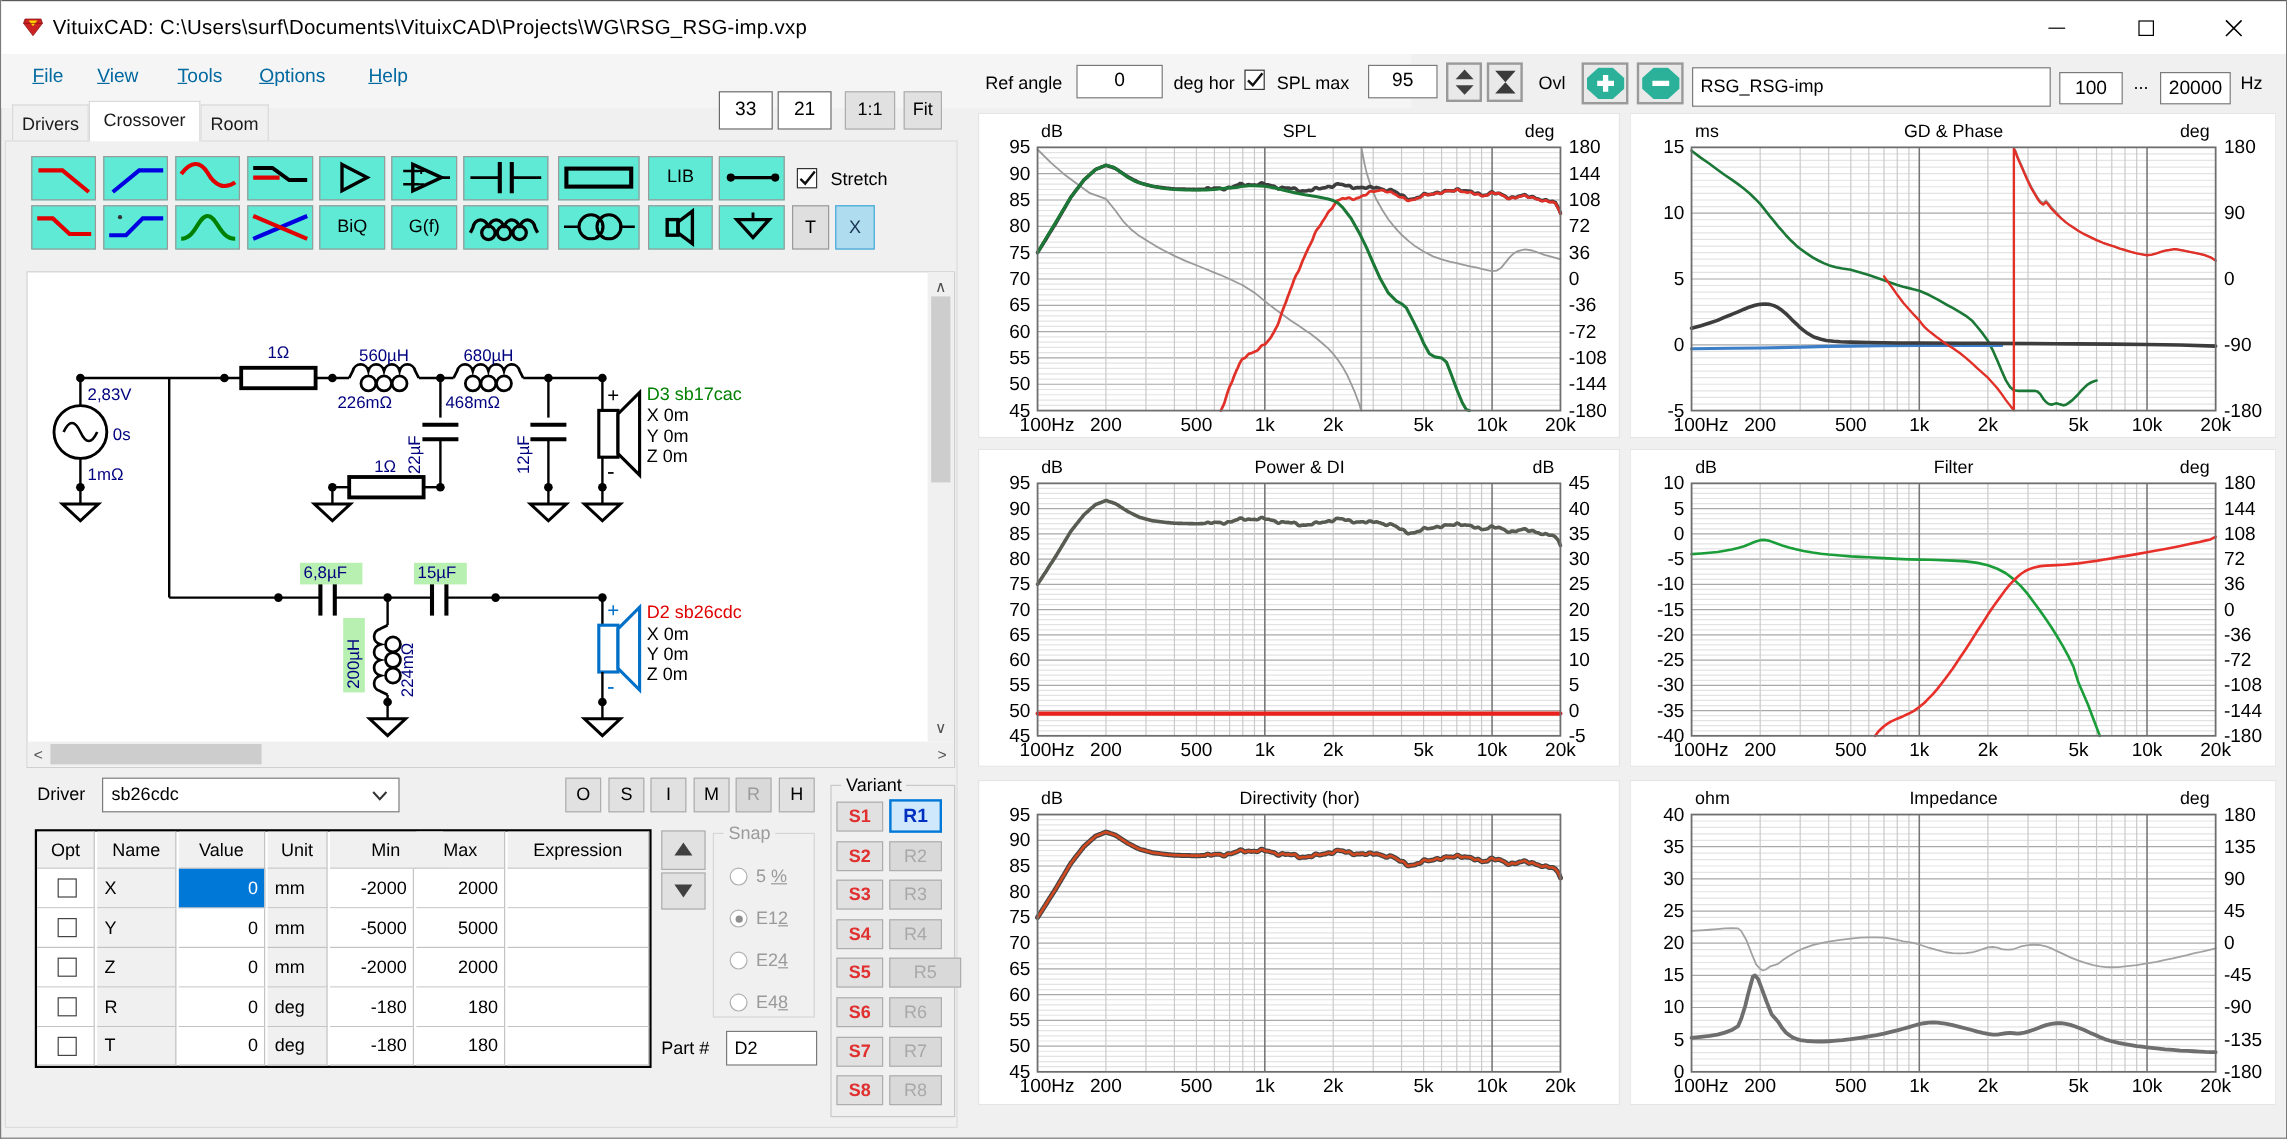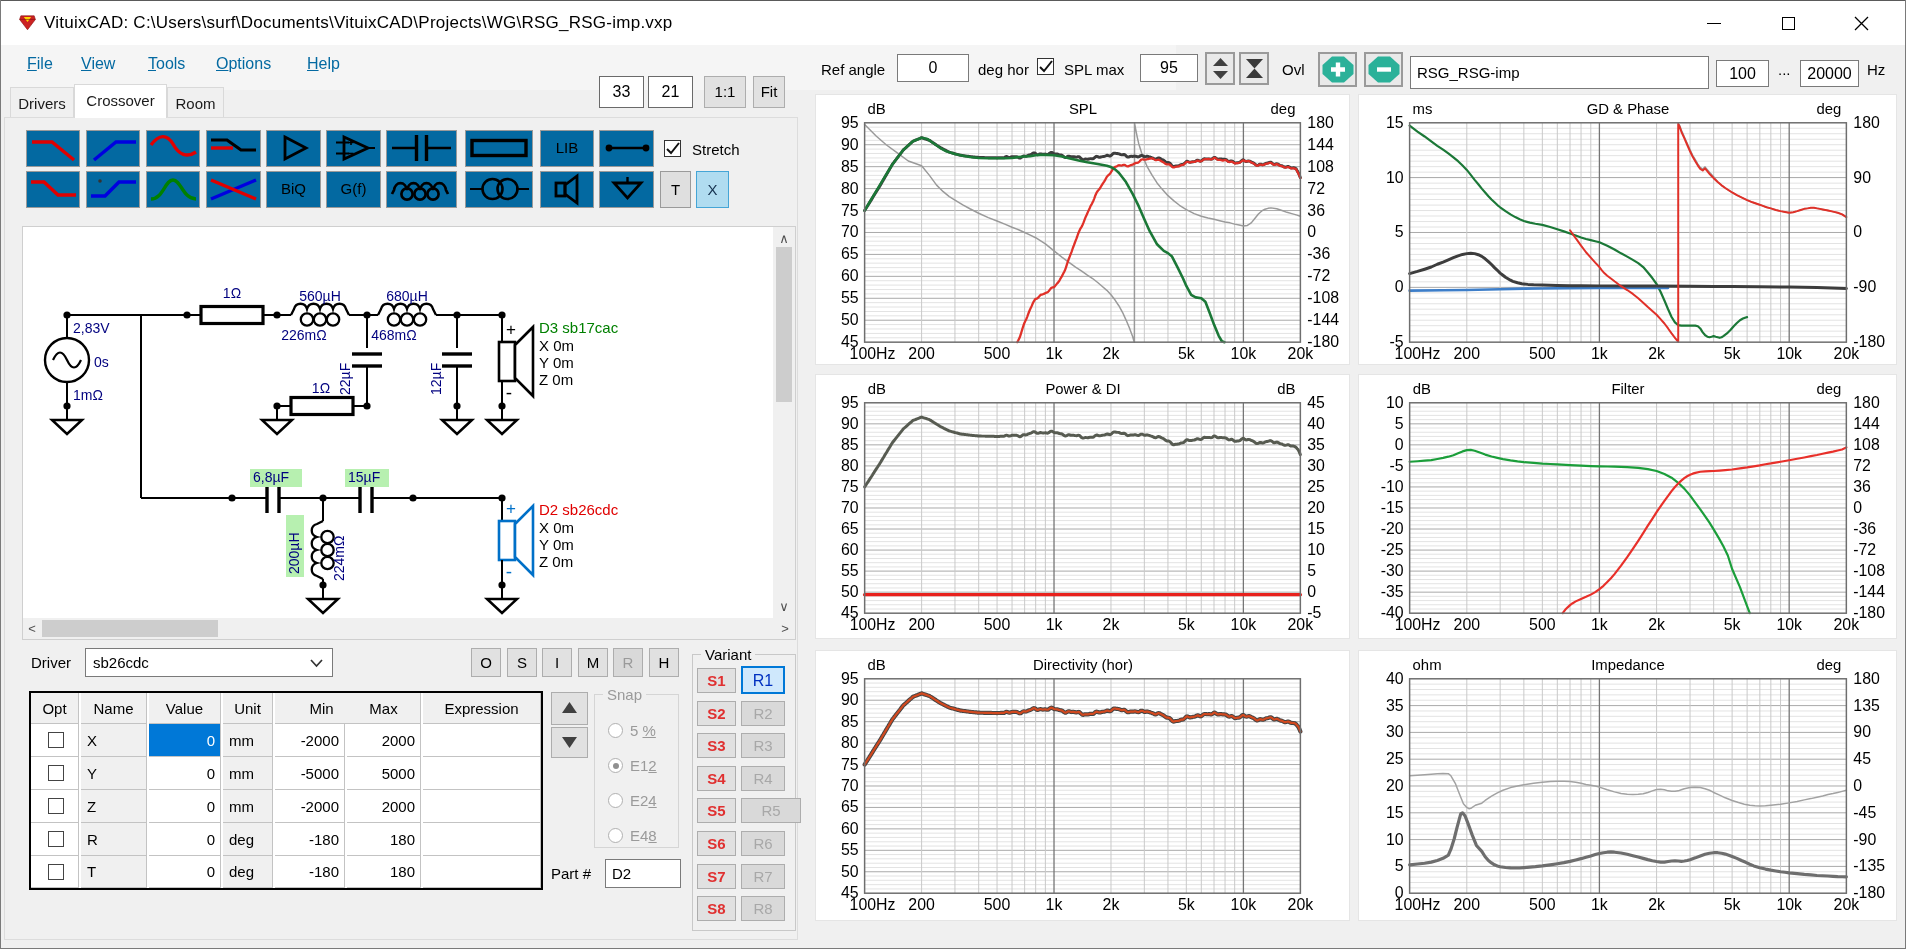--- a/index.html
+++ b/index.html
@@ -4,21 +4,21 @@
 html,body{width:1906px;height:949px;background:#f0f0f0;overflow:hidden;position:relative}
 body{border-left:1px solid #7a7a7a;border-right:1px solid #7a7a7a;border-bottom:1px solid #7a7a7a;width:1906px}
 .abs{position:absolute}
 .titlebar{position:absolute;left:0;top:0;width:1906px;height:45px;background:#fff;border-top:1px solid #5a5a5a}
 .title-text{position:absolute;left:43px;top:12px;font-size:17px;letter-spacing:0.25px;color:#000;white-space:pre}
 .menubar{position:absolute;left:0;top:45px;width:1906px;height:45px;background:#f0f0f0}
 .menuitem{position:absolute;top:10px;font-size:16px;color:#0369a1}
 .panel{position:absolute;background:#fff;border:1px solid #e5e5e5}
 .leftpage{position:absolute;left:3px;top:117px;width:794px;height:823px;background:#f0f0f0;border:1px solid #dcdcdc;border-top:1px solid #dcdcdc}
 .tab{position:absolute;font-size:15px;color:#1a1a1a;border:1px solid #d9d9d9;border-bottom:none;background:#f0f0f0;text-align:center}
-.tbtn{position:absolute;height:37px;background:#0369a1;border:1px solid #9a9a9a}
+.tbtn{position:absolute;height:37px;background:#5eead4;border:1px solid #9a9a9a}
 .tbtn svg{position:absolute;left:0;top:0}
 .input{position:absolute;background:#fff;border:1px solid #7a7a7a;font-size:16px;text-align:center;color:#000}
 .btn{position:absolute;background:#e1e1e1;border:1px solid #adadad;font-size:15px;color:#000;text-align:center}
 .lbl{position:absolute;font-size:15px;color:#000;white-space:nowrap}
 .canvas{position:absolute;left:21px;top:226px;width:774px;height:414px;background:#fff;border:1px solid #cfcfcf}
 .vscroll{position:absolute;left:750px;top:0px;width:22px;height:391px;background:#f0f0f0}
 .hscroll{position:absolute;left:0px;top:391px;width:772px;height:21px;background:#f0f0f0}
 .thumb{position:absolute;background:#cdcdcd}
 .arrow{position:absolute;color:#505050;font-size:13px;text-align:center;line-height:17px}
 .cell{position:absolute;font-size:15px;color:#000;border-right:1px solid #c3c3c3;border-bottom:1px solid #c3c3c3;display:flex;align-items:center}
@@ -375,21 +375,21 @@
 <div class="abs" style="left:607px;top:793px;width:15px;height:15px;border:1.3px solid #b0b0b0;border-radius:50%;background:#fff"></div>
 <div class="lbl" style="left:629px;top:792px;color:#9a9a9a">E2<u>4</u></div>
 <div class="abs" style="left:607px;top:828px;width:15px;height:15px;border:1.3px solid #b0b0b0;border-radius:50%;background:#fff"></div>
 <div class="lbl" style="left:629px;top:827px;color:#9a9a9a">E4<u>8</u></div>
 <div class="lbl" style="left:550px;top:865px">Part #</div>
 <div class="abs" style="left:604px;top:859px;width:76px;height:29px;background:#fff;border:1px solid #7a7a7a;font-size:15px;line-height:27px;padding-left:6px">D2</div>
 <div class="gb" style="left:691px;top:654px;width:104px;height:277px;border-color:#c8c8c8">
     <div class="gb-label">Variant</div>
   </div>
 <div class="btn" style="left:696px;top:668px;width:39px;height:25px;line-height:23px;color:#e03030;font-weight:bold">S1</div>
-<div class="btn" style="left:740px;top:666px;width:44px;height:28px;line-height:25px;color:#0030c0;font-weight:normal;background:#cfe8fc;border:2px solid #0078d7;font-size:16px">R1</div>
+<div class="btn" style="left:740px;top:666px;width:44px;height:28px;line-height:25px;color:#0030c0;font-weight:bold;background:#cfe8fc;border:2px solid #0078d7;font-size:16px">R1</div>
 <div class="btn" style="left:696px;top:701px;width:39px;height:25px;line-height:23px;color:#e03030;font-weight:bold">S2</div>
 <div class="btn" style="left:740px;top:701px;width:44px;height:25px;line-height:23px;color:#a8a8a8;background:#d9d9d9">R2</div>
 <div class="btn" style="left:696px;top:733px;width:39px;height:25px;line-height:23px;color:#e03030;font-weight:bold">S3</div>
 <div class="btn" style="left:740px;top:733px;width:44px;height:25px;line-height:23px;color:#a8a8a8;background:#d9d9d9">R3</div>
 <div class="btn" style="left:696px;top:766px;width:39px;height:25px;line-height:23px;color:#e03030;font-weight:bold">S4</div>
 <div class="btn" style="left:740px;top:766px;width:44px;height:25px;line-height:23px;color:#a8a8a8;background:#d9d9d9">R4</div>
 <div class="btn" style="left:696px;top:798px;width:39px;height:25px;line-height:23px;color:#e03030;font-weight:bold">S5</div>
 <div class="btn" style="left:740px;top:798px;width:60px;height:25px;line-height:23px;color:#a8a8a8;background:#d9d9d9">R5</div>
 <div class="btn" style="left:696px;top:831px;width:39px;height:25px;line-height:23px;color:#e03030;font-weight:bold">S6</div>
 <div class="btn" style="left:740px;top:831px;width:44px;height:25px;line-height:23px;color:#a8a8a8;background:#d9d9d9">R6</div>

